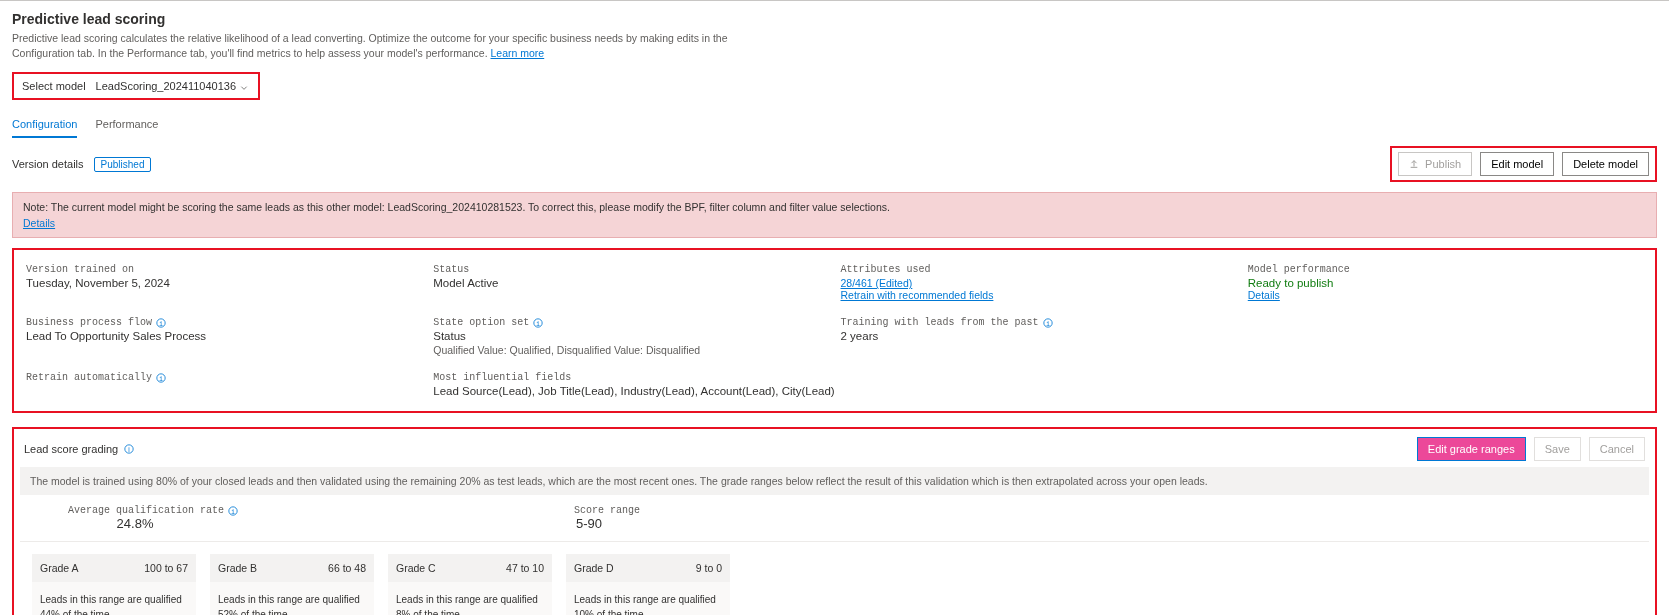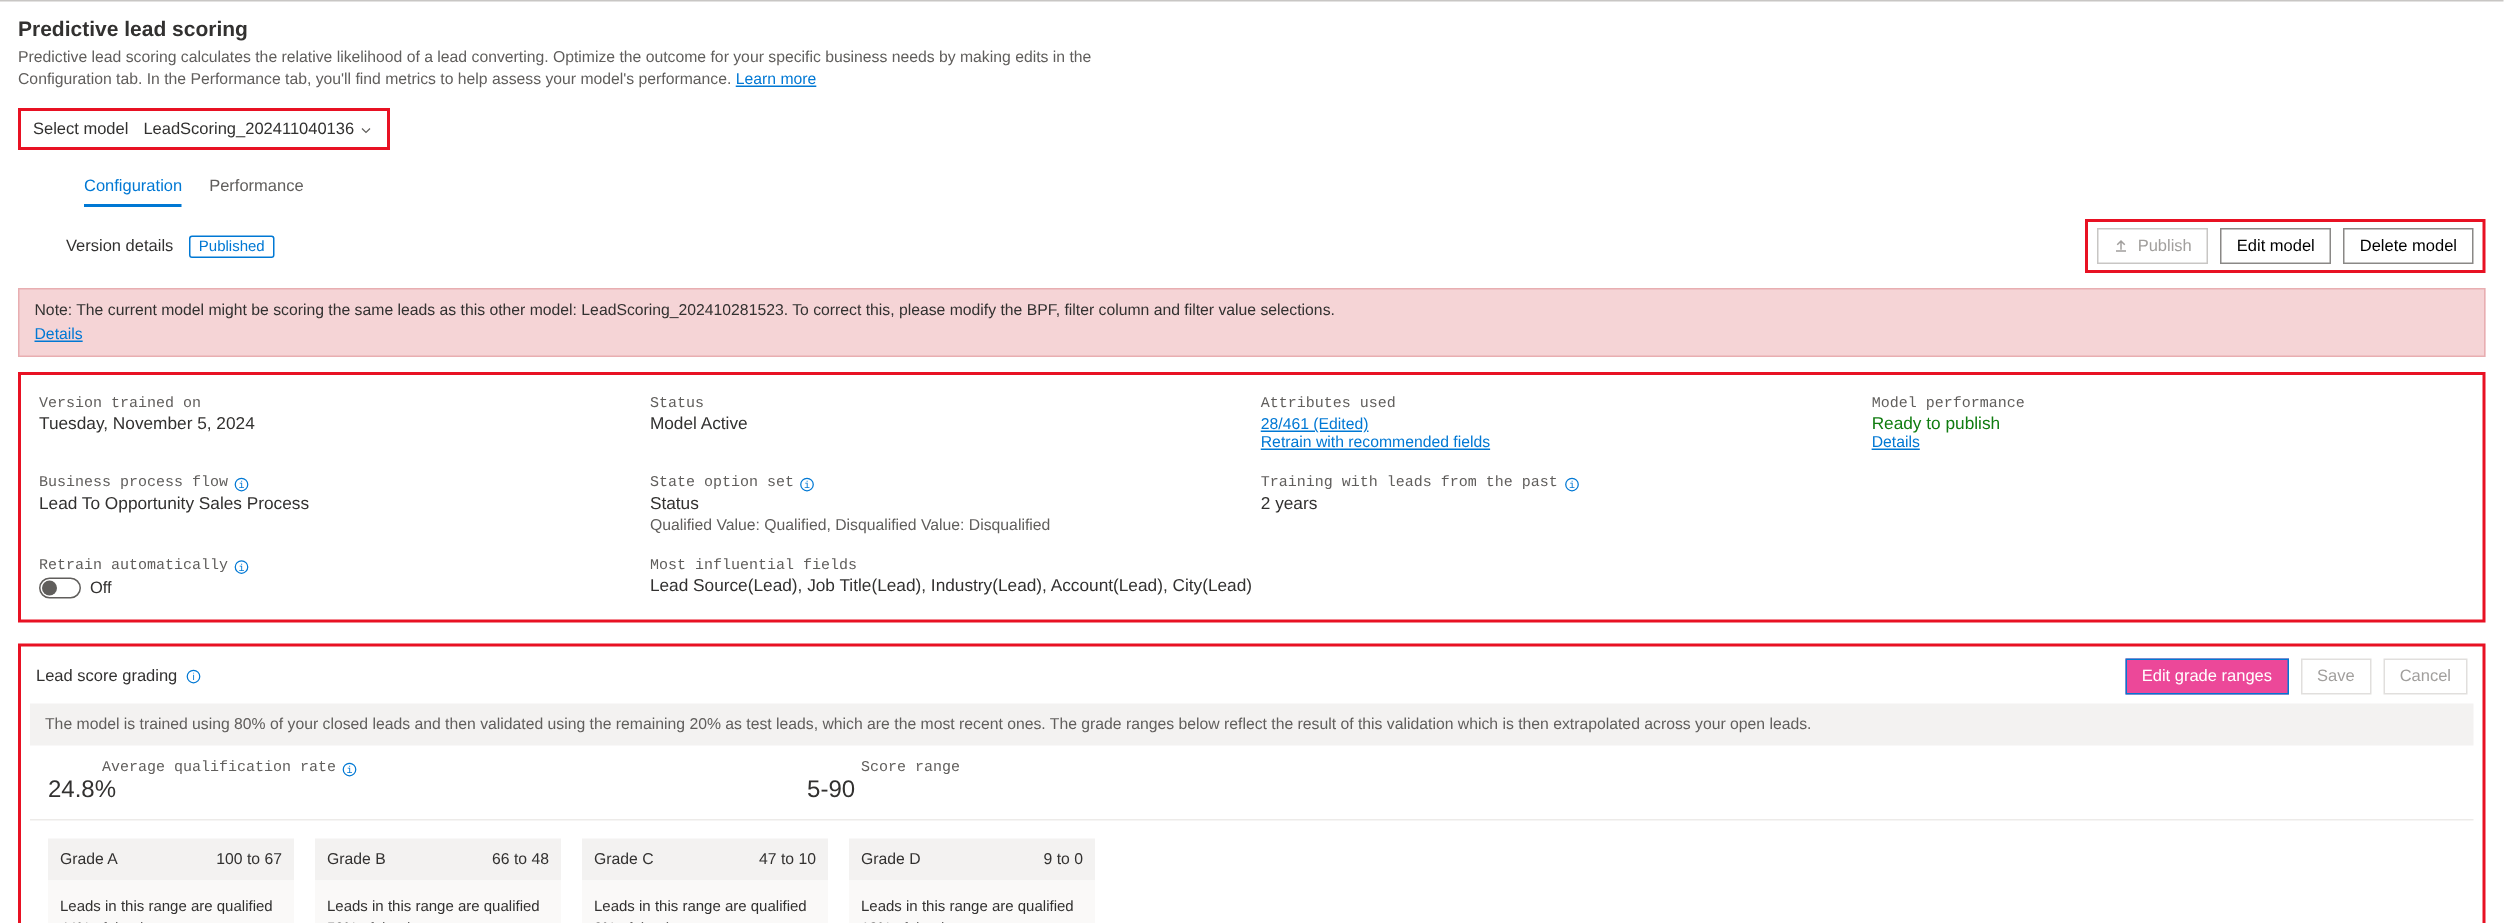--- a/index.html
+++ b/index.html
@@ -25,25 +25,25 @@
       padding: 6px 10px 6px 8px; margin-top: 4px;
     }
     .select-model-label { font-size: 11px; color: #323130; text-align: right; }
     .select-model-value { font-size: 11px; color: #323130; display: inline-flex; align-items: center; gap: 4px; cursor: pointer; }
     .chevron-down { display: inline-block; width: 8px; height: 8px; }
     .chevron-down svg { width: 100%; height: 100%; }
 
     
     .tabs { display: flex; gap: 18px; margin-top: 14px; border-bottom: none; }
     .tab { font-size: 11px; padding: 4px 0 6px; cursor: pointer; color: #605e5c; border-bottom: 2px solid transparent; }
-    .tab.active { color: #0078d4; border-bottom-color: #0078d4; margin-left: 44px; }
+    .tab.active { color: #0078d4; border-bottom-color: #0078d4; }
 
     
     .version-row { display: flex; justify-content: space-between; align-items: center; margin-top: 8px; }
-    .version-left { display: flex; align-items: center; gap: 10px; margin-left: 32px; }
+    .version-left { display: flex; align-items: center; gap: 10px; }
     .version-label { font-size: 11px; color: #323130; }
     .badge-published {
       border: 1px solid #0078d4; color: #0078d4; padding: 1px 6px; font-size: 10px; border-radius: 2px;
     }
     .action-buttons { display: inline-flex; gap: 8px; padding: 4px 6px; align-items: center; }
     .btn {
       background: #fff; border: 1px solid #8a8886; padding: 5px 10px; font-size: 11px; cursor: pointer;
     }
     .btn.primary { background: #ec4899; color: #fff; border-color: #0078d4; }
     .btn.disabled { color: #a19f9d; border-color: #c8c6c4; cursor: default; display: inline-flex; gap: 6px; align-items: center; }
@@ -83,21 +83,21 @@
     .grading-actions { display:flex; gap:8px; }
 
     .grading-explain {
       background: #f3f2f1; padding: 8px 10px; font-size: 10.5px; color: #605e5c; margin: 0 6px;
     }
 
     .grading-meta-row {
       display:flex; gap: 300px; padding: 10px 12px 10px; border-bottom: 1px solid #edebe9; margin: 0 6px;
     }
     .grading-meta-item .field-label { margin-bottom: 0; margin-left: 36px; }
-    .grading-meta-item .field-value { font-size: 16px; }
+    .grading-meta-item .field-value { font-size: 13px; text-align: center; }
 
     .grades-row { display:flex; gap:14px; padding: 12px 12px 14px; margin: 0 6px; }
     .grade-card { width: 164px; }
     .grade-head {
       display:flex; justify-content:space-between; align-items:center;
       background:#f3f2f1; padding: 8px 8px; font-size:10.5px;
     }
     .grade-body {
       background:#faf9f8; padding: 10px 8px 12px; font-size:10px; color:#323130; line-height:1.5;
     }
@@ -220,26 +220,20 @@
     <div>
       <div class="field-label">
         <span>Retrain automatically</span>
         <span class="info-ico">
             <svg viewBox="0 0 12 12">
               <circle cx="6" cy="6" r="5" fill="none" stroke="#0078d4"></circle>
               <text x="6" y="9" text-anchor="middle" font-size="8" fill="#0078d4">i</text>
             </svg>
           </span>
       </div>
-      <div class="toggle">
-        <div class="toggle-track">
-            <div class="toggle-knob"></div>
-          </div>
-        <span>Off</span>
-      </div>
     </div>
     <div style="grid-column: span 3;">
       <div class="field-label">Most influential fields</div>
       <div class="field-value">Lead Source(Lead), Job Title(Lead), Industry(Lead), Account(Lead), City(Lead)</div>
     </div>
   </div>
 
   
   <div class="red-box grading-wrap">
     <div class="grading-head">

